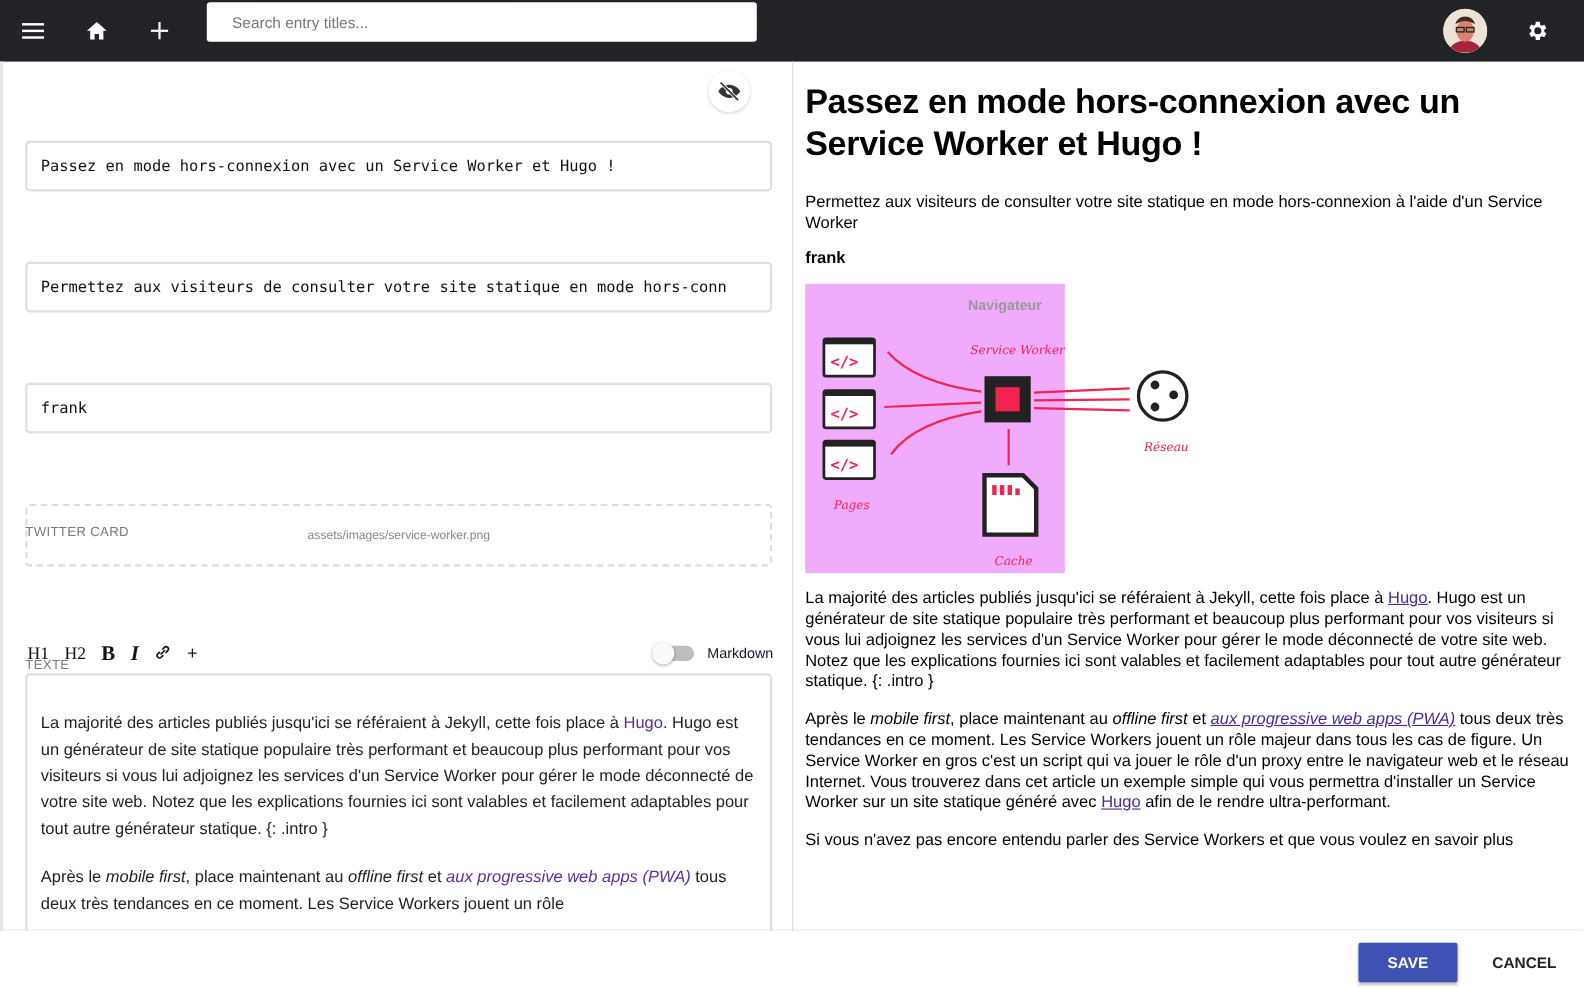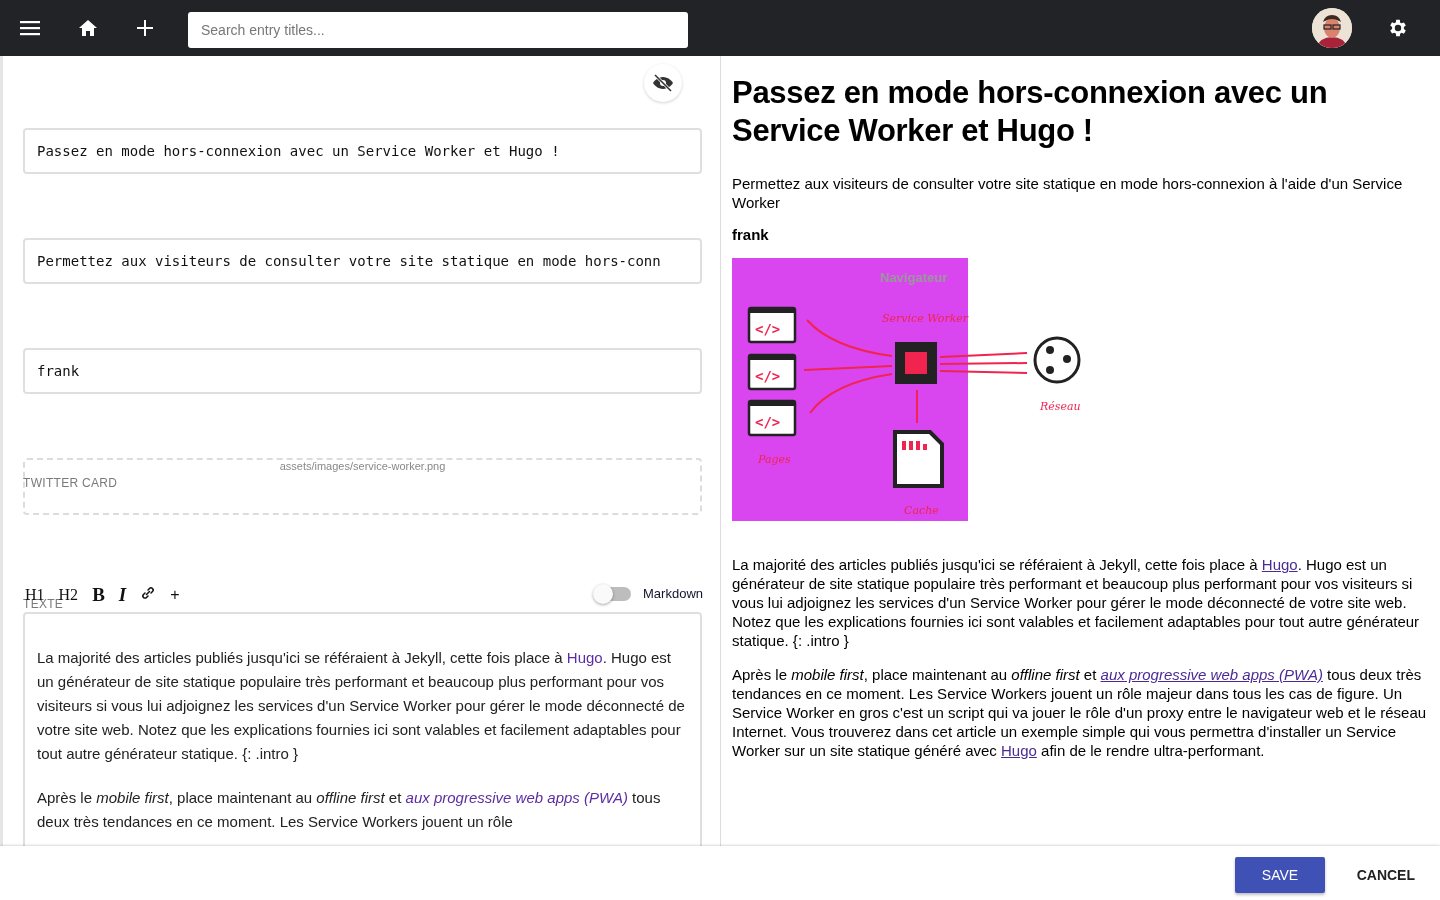--- a/index.html
+++ b/index.html
@@ -1,47 +1,47 @@
 <!DOCTYPE html>
 <html><head>
 <meta charset="utf-8">
 <style>
   * { box-sizing: border-box; margin: 0; padding: 0; }
   html, body { width: 1440px; height: 900px; overflow: hidden; background: #fff; font-family: "Liberation Sans", sans-serif; color: #000; }
   .topbar { position: absolute; left: 0; top: 0; width: 1440px; height: 56px; background: #222327; }
   .tb-icon { position: absolute; top: 14px; width: 28px; height: 28px; display: flex; align-items: center; justify-content: center; cursor: pointer; }
-  .search { position: absolute; left: 188px; top: 12px; width: 500px; height: 36px; background: #fff; border-radius: 3px; border: none; padding: 0 13px; font-size: 14px; font-family: "Liberation Sans", sans-serif; color: #0369a1; }
+  .search { position: absolute; left: 188px; top: 2px; width: 500px; height: 36px; background: #fff; border-radius: 3px; border: none; padding: 0 23px; font-size: 14px; font-family: "Liberation Sans", sans-serif; color: #0369a1; }
   .search::placeholder { color: #777; }
   .avatar { position: absolute; left: 1312px; top: 8px; width: 40px; height: 40px; border-radius: 50%; overflow: hidden; background: #e9ddd0; }
   .editor { position: absolute; left: 0; top: 56px; width: 720px; height: 790px; overflow: hidden; border-left: 3px solid #e5e5e5; }
   .preview { position: absolute; left: 720px; top: 56px; width: 720px; height: 790px; overflow: hidden; border-left: 1px solid #ddd; padding: 18px 10px 0 11px; }
   .toggle-preview { position: absolute; left: 641px; top: 8px; width: 38px; height: 38px; border-radius: 50%; background: #fff; box-shadow: 0 1px 3px rgba(0,0,0,.18); display: flex; align-items: center; justify-content: center; cursor: pointer; }
   .field-label { position: absolute; left: 20px; font-size: 12px; color: #7a7a7a; letter-spacing: .3px; margin-top: 36px; }
   .field-input { position: absolute; left: 20px; width: 679px; height: 46px; border: 2px solid #dfdfdf; border-radius: 4px; padding: 0 12px; font-family: "DejaVu Sans Mono", monospace; font-size: 14px; color: #111; background: #fff; white-space: nowrap; overflow: hidden; line-height: 42px; }
-  .dropzone { position: absolute; left: 20px; top: 402px; width: 679px; height: 57px; border: 2px dashed #dcdcdc; border-radius: 4px; display: flex; align-items: flex-start; justify-content: center; font-size: 11px; color: #888; cursor: pointer; }
+  .dropzone { position: absolute; left: 20px; top: 402px; width: 679px; height: 57px; border: 2px dashed #dcdcdc; border-radius: 4px; display: flex; align-items: center; justify-content: center; font-size: 11px; color: #888; cursor: pointer; }
   .toolbar { position: absolute; left: 20px; top: 526px; width: 680px; height: 26px; display: flex; align-items: center; }
   .tool { font-family: "Liberation Serif", serif; font-size: 16px; color: #111; margin-right: 10px; cursor: pointer; padding: 0 2px; }
   .tool.b { font-weight: bold; font-size: 19px; }
   .tool.i { font-style: italic; font-weight: bold; font-size: 19px; }
   .md-toggle { position: absolute; right: 0; top: 4px; display: flex; align-items: center; }
   .switch { width: 34px; height: 14px; background: #bdbdbd; border-radius: 7px; position: relative; margin-right: 12px; cursor: pointer; }
   .knob { position: absolute; left: -4px; top: -3px; width: 20px; height: 20px; border-radius: 50%; background: #fafafa; box-shadow: 0 1px 3px rgba(0,0,0,.35); }
   .md-label { font-size: 13px; color: #0f172a; }
   .text-area { position: absolute; left: 20px; top: 556px; width: 679px; height: 260px; border: 2px solid #dfdfdf; border-radius: 4px; padding: 32px 12px 0 12px; font-size: 15px; line-height: 24px; color: #222; overflow: hidden; }
   .text-area p { margin-bottom: 20px; }
   .text-area a { color: #5b2ea0; text-decoration: none; }
   .preview h1 { font-size: 31px; line-height: 38px; font-weight: bold; margin-bottom: 24px; letter-spacing: -.3px; }
   .preview .desc { font-size: 15px; line-height: 19px; margin-bottom: 14px; }
   .preview .author { font-size: 15px; font-weight: bold; margin-bottom: 15px; }
   .preview p { font-size: 15px; line-height: 19px; margin-bottom: 15px; }
   .preview a { color: #4b2a95; text-decoration: underline; }
   .preview h2 { font-size: 22px; font-weight: bold; margin: 0 0 18px; }
-  .diagram { width: 236px; height: 263px; background: #d946ef; position: relative; margin-bottom: 34px; }
+  .diagram { width: 236px; height: 263px; background: #f0abfc; position: relative; margin-bottom: 13px; }
   .footer { position: absolute; left: 0; top: 846px; width: 1440px; height: 54px; background: #fff; box-shadow: 0 -1px 2px rgba(0,0,0,.15); }
-  .save-btn { position: absolute; left: 1235px; top: 11px; width: 90px; height: 36px; background: #3f51b5; color: #fff; border: none; border-radius: 2px; font-size: 14px; font-weight: normal; font-family: "Liberation Sans", sans-serif; box-shadow: 0 2px 3px rgba(0,0,0,.25); cursor: pointer; }
+  .save-btn { position: absolute; left: 1235px; top: 11px; width: 90px; height: 36px; background: #3f51b5; color: #fff; border: none; border-radius: 2px; font-size: 14px; font-weight: bold; font-family: "Liberation Sans", sans-serif; box-shadow: 0 2px 3px rgba(0,0,0,.25); cursor: pointer; }
   .cancel-btn { position: absolute; left: 1335px; top: 11px; width: 80px; height: 36px; background: transparent; color: #222; border: none; font-size: 14px; font-weight: bold; font-family: "Liberation Sans", sans-serif; cursor: pointer; text-align: right; }
 </style>
 </head>
 <body>
 
 <div class="topbar">
   <div class="tb-icon" style="left:16px">
     <svg width="20" height="16" viewBox="0 0 20 16">
         <rect y="1" width="20" height="2.2" fill="#fff"></rect>
         <rect y="7" width="20" height="2.2" fill="#fff"></rect>
@@ -173,18 +173,19 @@
           <rect x="184" y="183" width="4" height="9"></rect>
           <rect x="191" y="186" width="4" height="6"></rect>
         </g>
       <text x="26" y="205" font-family="DejaVu Serif, serif" font-size="11" font-style="italic" fill="#f0244f">Pages</text>
       <text x="172" y="256" font-family="DejaVu Serif, serif" font-size="11" font-style="italic" fill="#f0244f">Cache</text>
       <text x="308" y="152" font-family="DejaVu Serif, serif" font-size="11" font-style="italic" fill="#f0244f">Réseau</text>
     </svg>
   </div>
   <p><span>La majorité des articles publiés jusqu'ici se référaient à Jekyll, cette fois place à </span><a>Hugo</a><span>. Hugo est un générateur de site statique populaire très performant et beaucoup plus performant pour vos visiteurs si vous lui adjoignez les services d'un Service Worker pour gérer le mode déconnecté de votre site web. Notez que les explications fournies ici sont valables et facilement adaptables pour tout autre générateur statique. {: .intro }</span></p>
   <p><span>Après le </span><em>mobile first</em><span>, place maintenant au </span><em>offline first</em><span> et </span><a style="font-style:italic">aux progressive web apps (PWA)</a><span> tous deux très tendances en ce moment. Les Service Workers jouent un rôle majeur dans tous les cas de figure. Un Service Worker en gros c'est un script qui va jouer le rôle d'un proxy entre le navigateur web et le réseau Internet. Vous trouverez dans cet article un exemple simple qui vous permettra d'installer un Service Worker sur un site statique généré avec </span><a>Hugo</a><span> afin de le rendre ultra-performant.</span></p>
+  <p>Si vous n'avez pas encore entendu parler des Service Workers et que vous voulez en savoir plus</p>
 </div>
 
 <div class="footer">
   <button class="save-btn">SAVE</button>
   <button class="cancel-btn">CANCEL</button>
 </div>
 
 </body></html>

